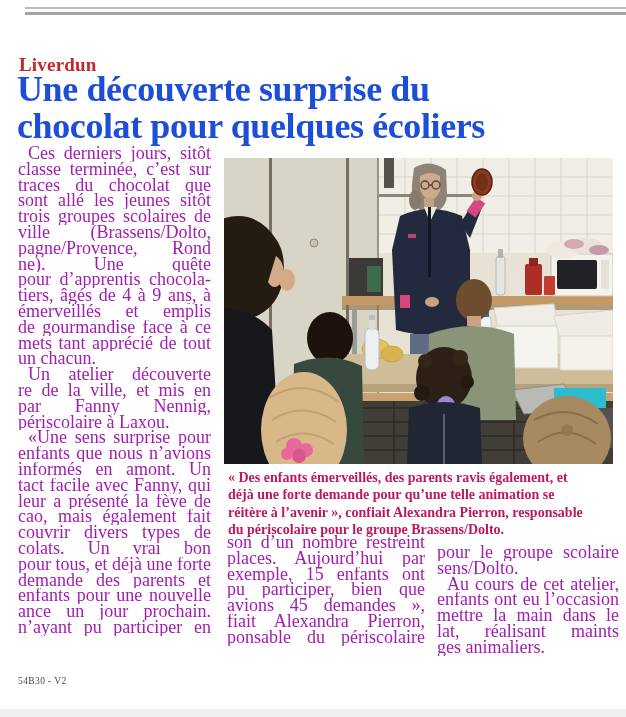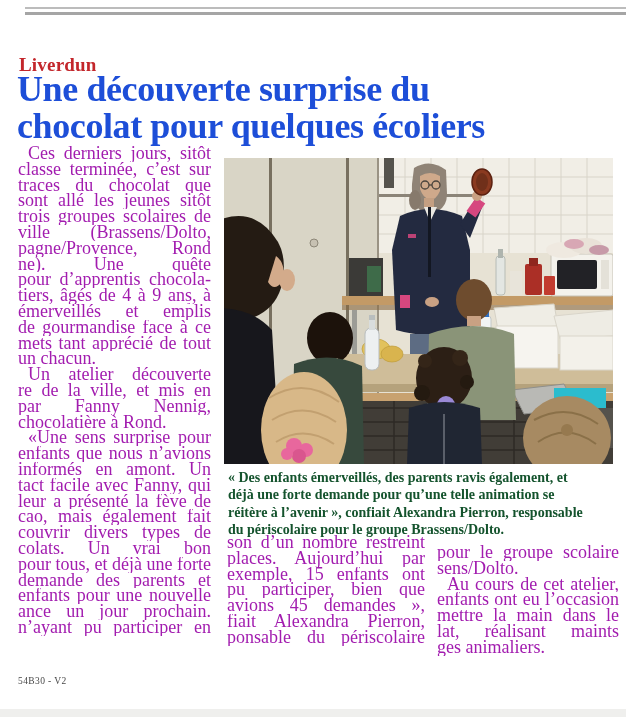--- a/index.html
+++ b/index.html
@@ -25,21 +25,21 @@
   .col .line.indent{padding-left:10px;}
   #col1{left:18px;top:146px;width:193px;}
   #col2{left:227px;top:535px;width:198px;}
   #col3{left:437px;top:545px;width:182px;}
   .photo{
     position:absolute;left:224px;top:158px;width:389px;height:306px;
     overflow:hidden;background:#e7e2d4;
   }
   .caption{
     position:absolute;left:228px;top:469px;width:392px;
-    font-size:14px;font-weight:700;line-height:17.3px;color:#14532d;
+    font-size:14px;font-weight:700;line-height:17.3px;color:#be185d;
   }
   .caption .cline{white-space:nowrap;overflow:hidden;}
   .footer-code{
     position:absolute;left:18px;top:676px;font-size:9.5px;color:#474747;
     letter-spacing:0.4px;
   }
   .bottom-bar{position:absolute;left:0;top:709px;width:626px;height:8px;background:#efefed;}
 </style>
 </head>
 <body>
@@ -62,21 +62,21 @@
     <div class="line">ne). Une quête particulière,</div>
     <div class="line">pour d’apprentis chocola-</div>
     <div class="line">tiers, âgés de 4 à 9 ans, à la fois</div>
     <div class="line">émerveillés et emplis</div>
     <div class="line">de gourmandise face à ce</div>
     <div class="line">mets tant apprécié de tout</div>
     <div class="line last">un chacun.</div>
     <div class="line indent">Un atelier découverte donc,</div>
     <div class="line">re de la ville, et mis en scène</div>
     <div class="line">par Fanny Nennig, artisane</div>
-    <div class="line last">chocolatière à Rond.</div>
+    <div class="line last">périscolaire à Laxou.</div>
     <div class="line indent">«Une sens surprise pour les</div>
     <div class="line">enfants que nous n’avions pas</div>
     <div class="line">informés en amont. Un con-</div>
     <div class="line">tact facile avec Fanny, qui</div>
     <div class="line">leur a présenté la fève de ca-</div>
     <div class="line">cao, mais également fait dé-</div>
     <div class="line">couvrir divers types de cho-</div>
     <div class="line">colats. Un vrai bon moment</div>
     <div class="line">pour tous, et déjà une forte</div>
     <div class="line">demande des parents et des</div>

